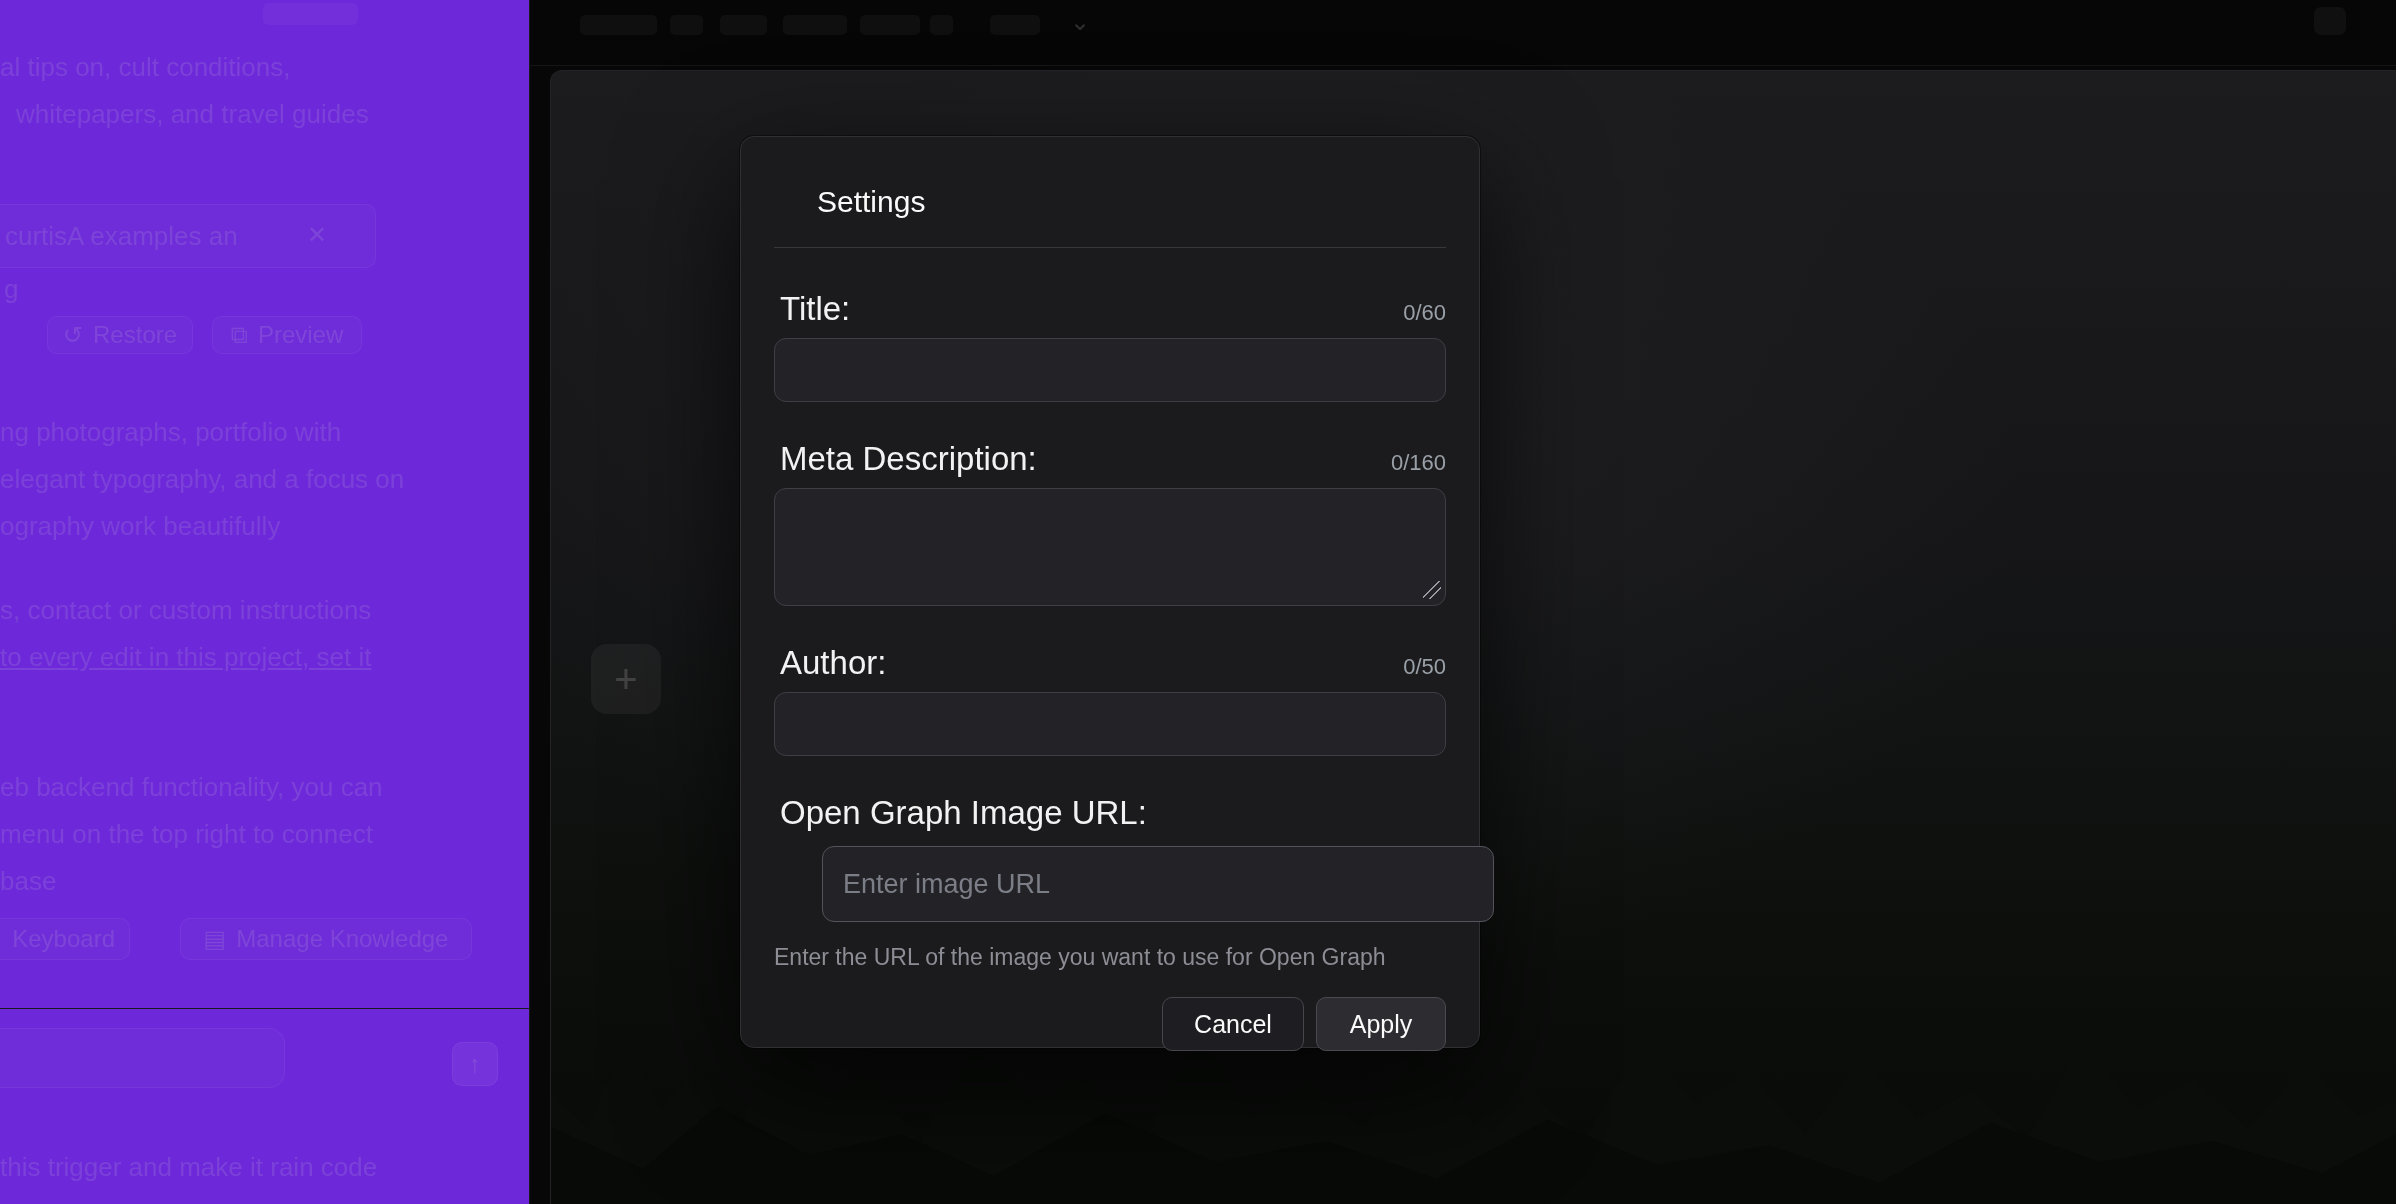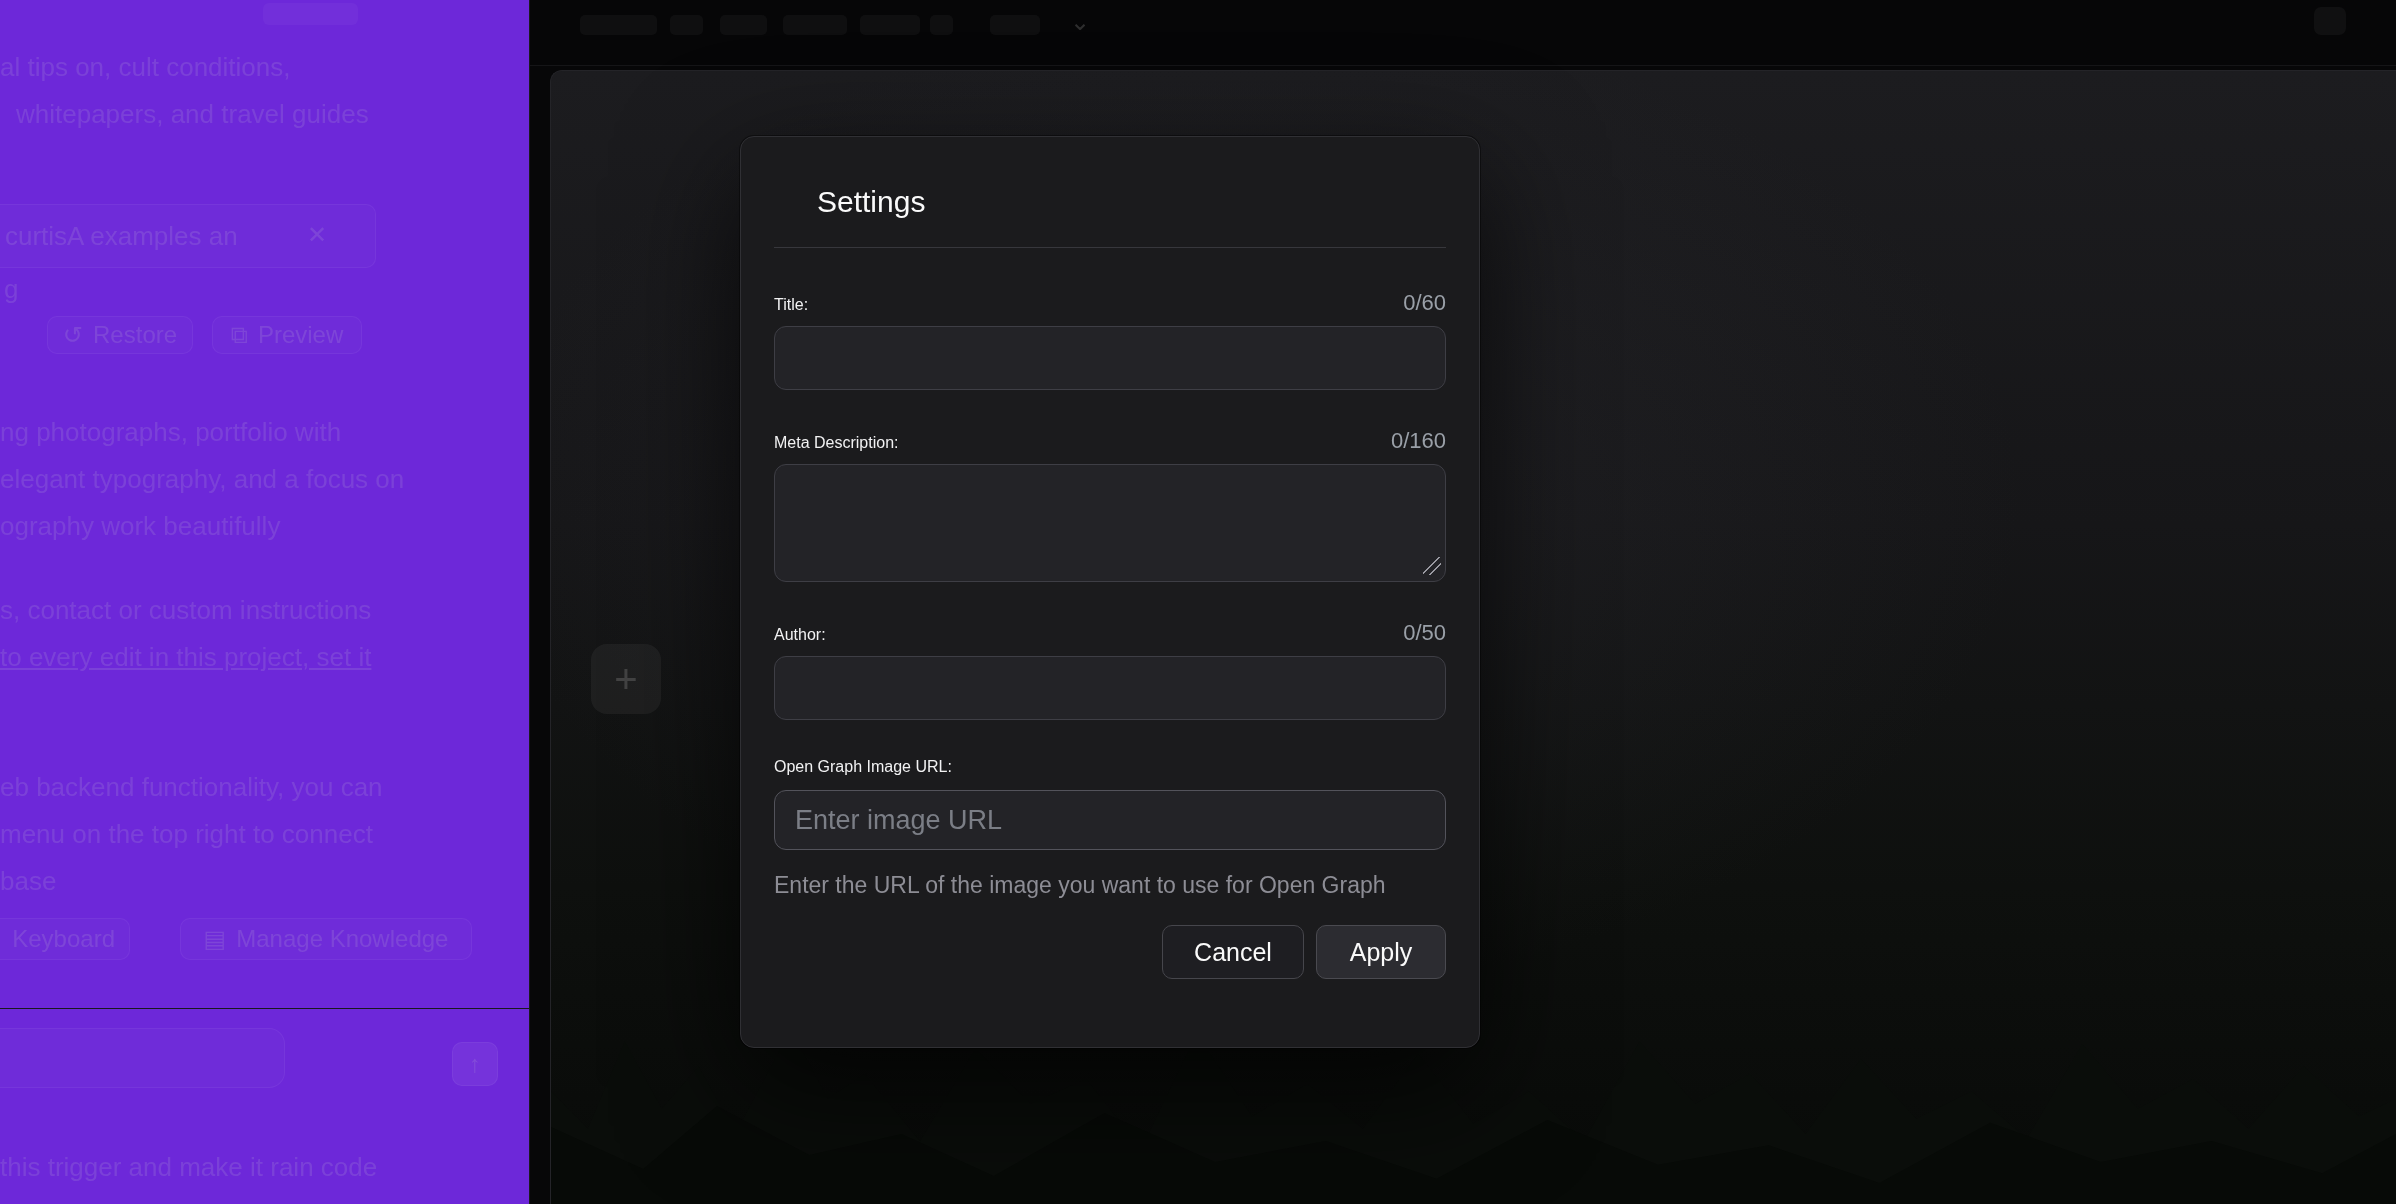--- a/index.html
+++ b/index.html
@@ -46,36 +46,36 @@
   
   .modal { position:absolute; left:740px; top:136px; width:740px; height:912px;
            background:#1b1b1d; border:1px solid #303034; border-radius:14px;
            box-shadow:0 40px 120px rgba(0,0,0,0.75), 0 0 0 1px rgba(0,0,0,0.4);
            color:#f2f2f3; }
   .modal-title { margin:48px 33px 0 76px; font-size:30px; font-weight:500; color:#fafafa; }
   .modal-divider { height:1px; background:#37373c; margin:28px 33px 0 33px; }
   .modal-form { padding:0 33px; }
   .label-row { display:flex; justify-content:space-between; align-items:baseline; margin-top:38px; }
   .label-row.first { margin-top:42px; }
-  .field-label { font-size:16px; color:#f2f2f3; }
+  .field-label { font-size:33px; color:#f2f2f3;margin-left:6px; }
   .field-counter { font-size:22px; color:#9aa0a8; }
   .field-input { width:100%; height:64px; margin-top:10px; background:#232327;
                  border:1px solid #3e3e45; border-radius:12px; color:#e8e8ea;
                  font-size:26px; padding:0 20px; outline:none;
                  font-family:"Liberation Sans","DejaVu Sans",sans-serif; }
   .textarea-wrap { position:relative; margin-top:10px; }
   .field-textarea { width:100%; height:118px; background:#232327; border:1px solid #3e3e45;
                  border-radius:12px; color:#e8e8ea; font-size:26px; padding:14px 20px;
                  resize:none; outline:none; display:block;
                  font-family:"Liberation Sans","DejaVu Sans",sans-serif; }
   .resize-grip { position:absolute; right:5px; bottom:7px; width:18px; height:18px;
                  border-bottom-right-radius:8px;
                  background:linear-gradient(135deg, transparent 0 42%, #9a9aa2 42% 48%,
                             transparent 48% 64%, #9a9aa2 64% 70%, transparent 70%); }
-  .og-input { height:60px; margin-top:14px; border-color:#53535b; font-size:27px; }
+  .og-input { height:76px; margin-top:14px; border-color:#53535b; font-size:27px;margin-left:48px; }
   .og-input::placeholder, .field-input::placeholder { color:#7b7e86; }
   .helper-text { margin-top:22px; font-size:23px; color:#8d8d95; }
   .btn-row { display:flex; justify-content:flex-end; gap:12px; margin-top:26px; }
   .btn { height:54px; border-radius:10px; font-size:25px; color:#fafafa;
          display:flex; align-items:center; justify-content:center; cursor:pointer;
          font-family:"Liberation Sans","DejaVu Sans",sans-serif; }
   .btn-cancel { width:142px; background:#1e1e22; border:1px solid #46464c; }
   .btn-apply  { width:130px; background:#2c2c31; border:1px solid #4a4a50; }
 </style>
 </head>

